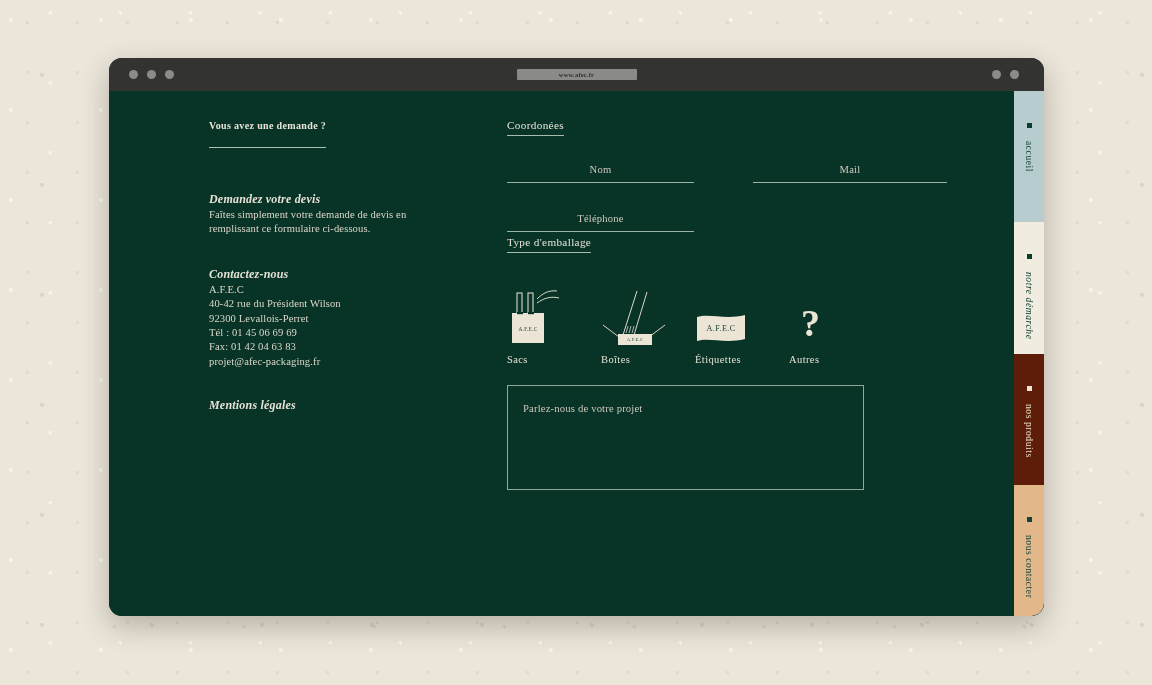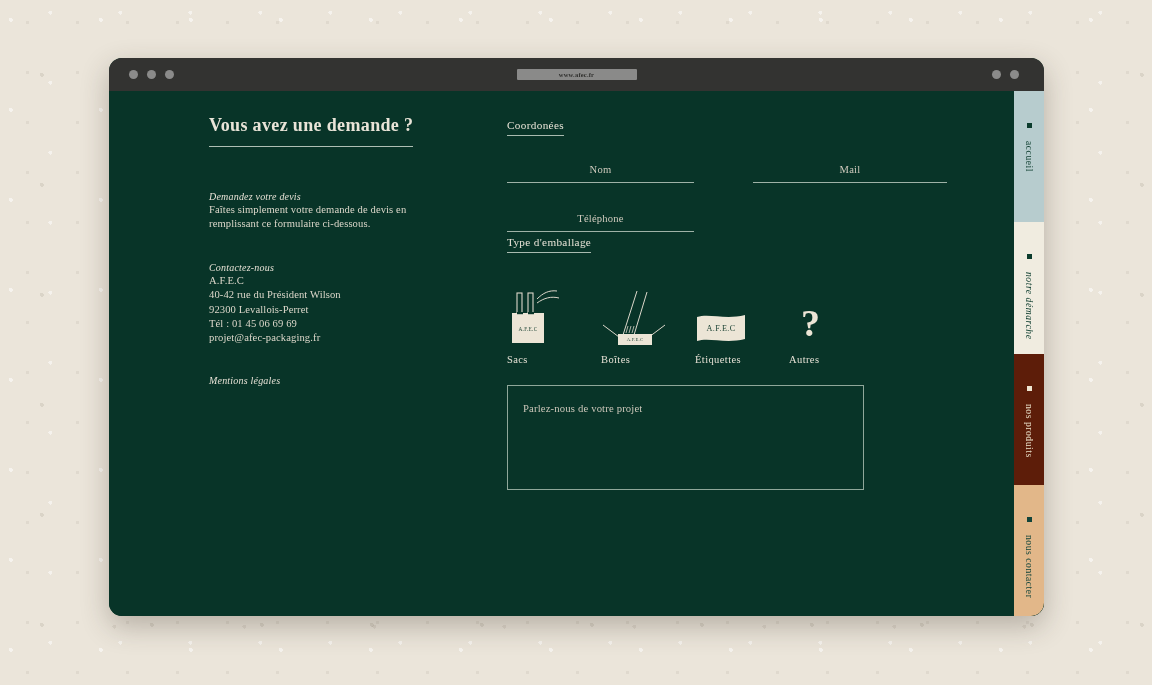--- a/index.html
+++ b/index.html
@@ -56,29 +56,29 @@
   #viewport {
     position: absolute; left: 0; top: 33px;
     width: 935px; height: 525px;
     background: #083428;
   }
 
   
   #left-col { position: absolute; left: 100px; top: 24px; width: 250px; }
   .hd-underline {
     display: inline-block;
-    font-size: 18px; font-weight: bold; color: #e9e4d8;
+    font-size: 10px; font-weight: bold; color: #e9e4d8;
     letter-spacing: .35px;
-    padding-bottom: 10px;
+    padding-bottom: 16px;
     border-bottom: 1.3px solid #aebfb4;
   }
   .lc-block { margin-top: 0; }
   .lc-italic {
-    font-style: italic; font-weight: normal;
-    font-size: 10px; color: #e6e1d5; letter-spacing: .2px;
+    font-style: italic; font-weight: bold;
+    font-size: 12px; color: #e6e1d5; letter-spacing: .2px;
   }
   .lc-body {
     font-size: 10.6px; color: #ddd8cb; line-height: 1.36;
     letter-spacing: .1px;
   }
 
   
   #form-col { position: absolute; left: 398px; top: 24px; width: 440px; }
   .sec-title {
     display: inline-block;
@@ -183,20 +183,21 @@
         <div class="lc-italic">Demandez votre devis</div>
         <div class="lc-body" style="margin-top:1px; max-width:222px;">Faîtes simplement votre demande de devis en remplissant ce formulaire ci-dessous.</div>
       </div>
 
       <div class="lc-block" style="margin-top:30px;">
         <div class="lc-italic">Contactez-nous</div>
         <div class="lc-body" style="margin-top:1px;">A.F.E.C</div>
         <div class="lc-body">40-42 rue du Président Wilson</div>
         <div class="lc-body">92300 Levallois-Perret</div>
         <div class="lc-body">Tél : 01 45 06 69 69</div>
+        <div class="lc-body">Fax: 01 42 04 63 83</div>
         <div class="lc-body">projet@afec-packaging.fr</div>
       </div>
 
       <div class="lc-italic" style="margin-top:29px;">Mentions légales</div>
     </div>
 
     <div id="form-col">
 
       <div class="sec-title">Coordonées</div>
 

